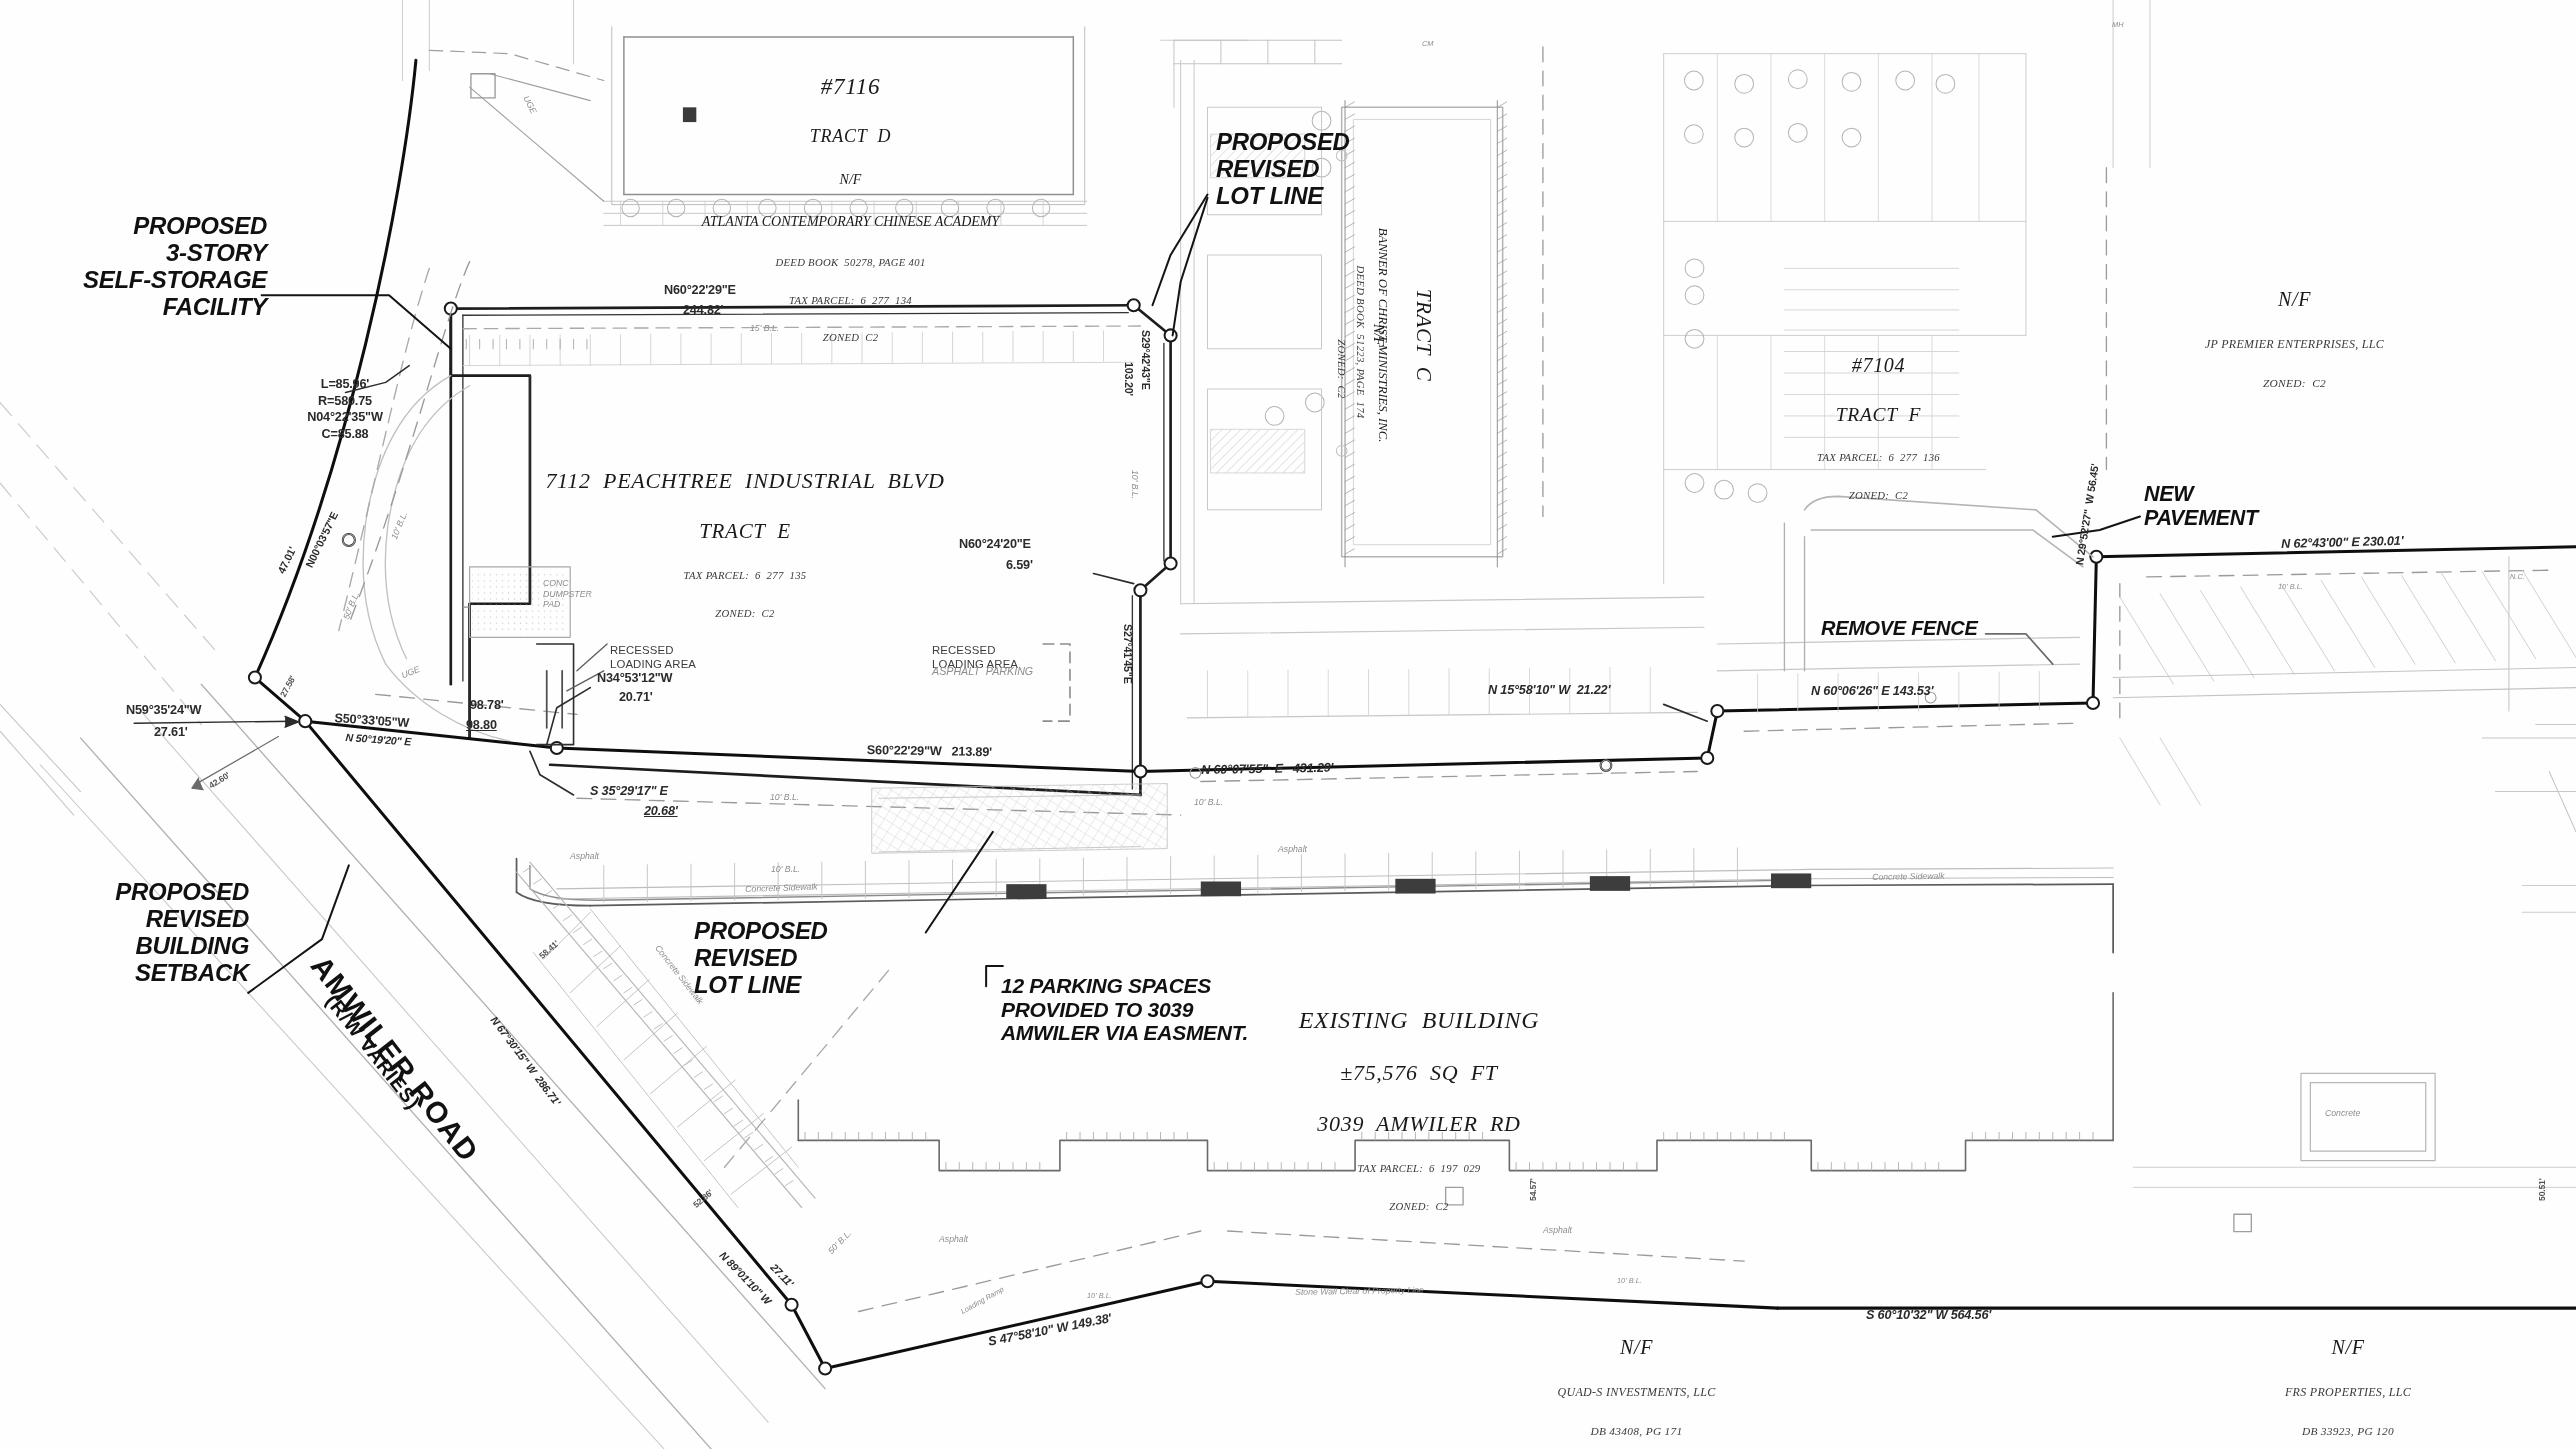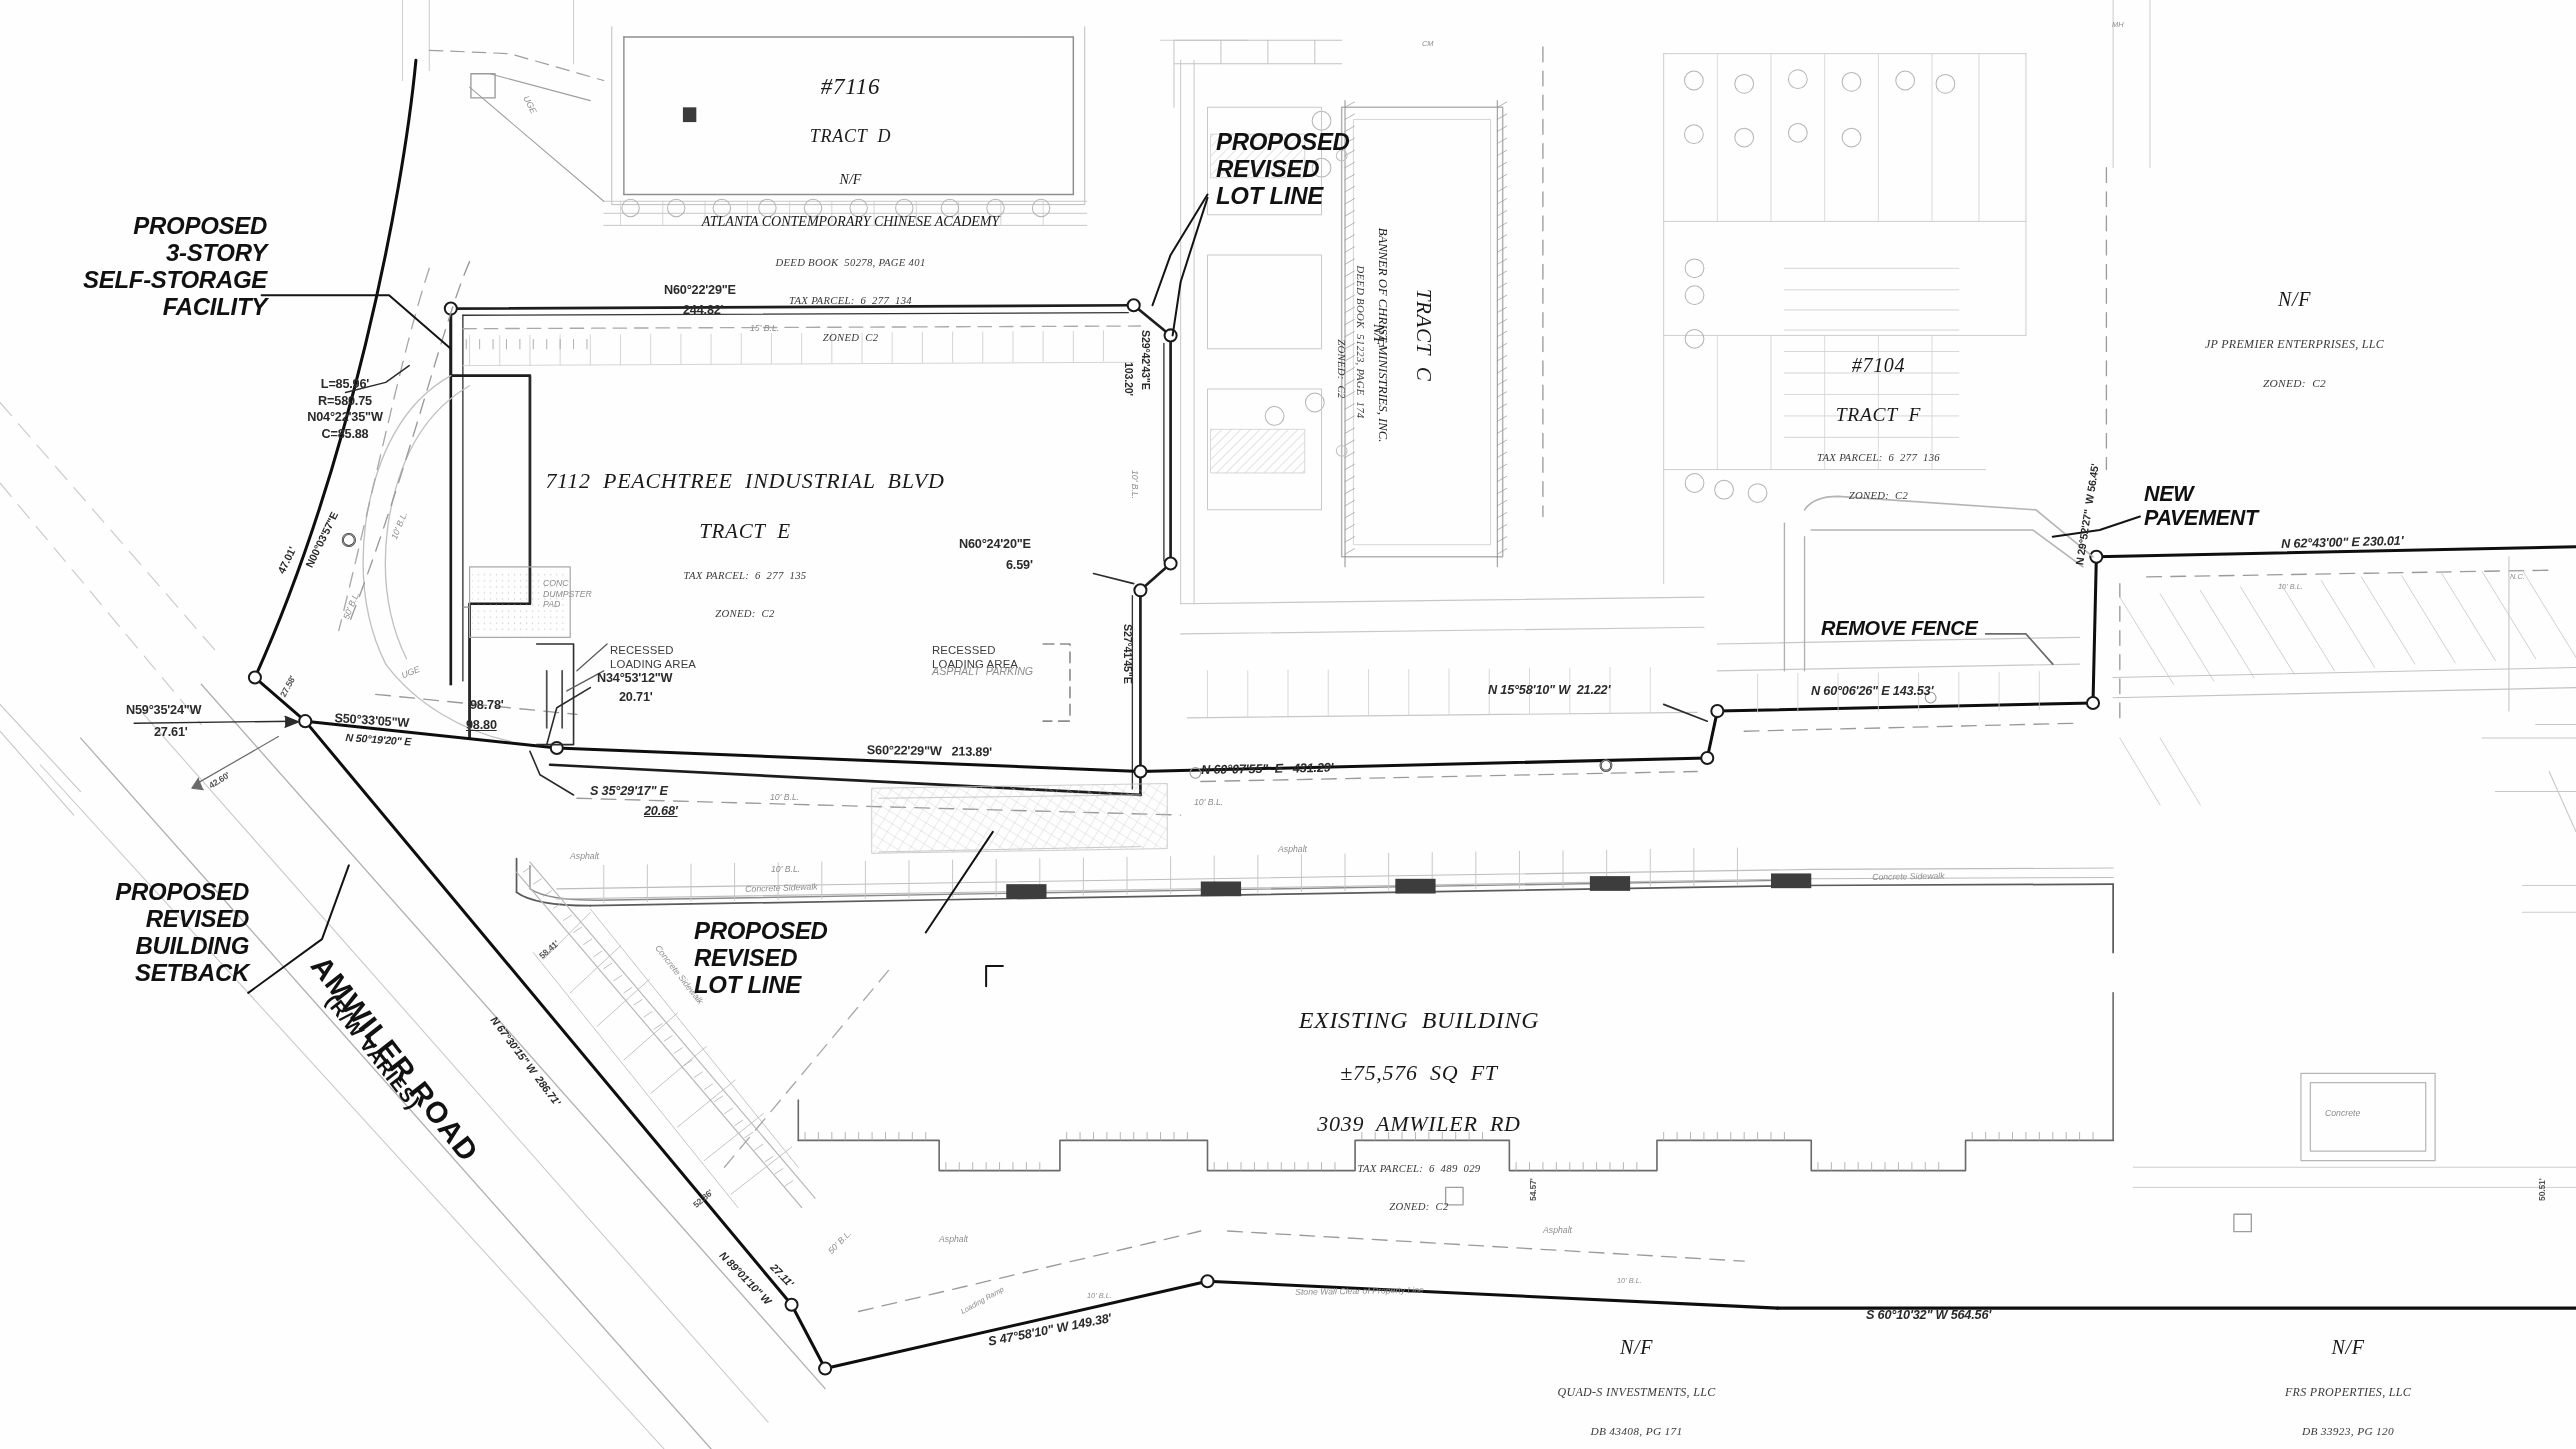--- a/index.html
+++ b/index.html
@@ -733,20 +733,23 @@
 <div class="bold-call" style="left:54px;top:879px;font-size:24px;text-align:right;width:195px;">PROPOSED
 REVISED
 BUILDING
 SETBACK</div>
 
 <div class="bold-call" style="left:2144px;top:482px;font-size:21.5px;">NEW
 PAVEMENT</div>
 
 <div class="bold-call" style="left:1821px;top:617px;font-size:20px;">REMOVE FENCE</div>
 
+<div class="bold-call" style="left:1001px;top:974px;font-size:21px;">12 PARKING SPACES
+PROVIDED TO 3039
+AMWILER VIA EASMENT.</div>
 
 <div class="tract-title" style="left:683px;top:48px;width:335px;">
   <span class="big">#7116</span>
   <span class="med">TRACT  D</span>
   <span class="sm">N/F</span>
   <span class="sm">ATLANTA CONTEMPORARY CHINESE ACADEMY</span>
   <span class="xs">DEED BOOK  50278, PAGE 401</span>
   <span class="xs">TAX PARCEL:  6  277  134</span>
   <span class="xs">ZONED  C2</span>
 </div>
@@ -782,21 +785,21 @@
 <div class="tract-title" style="left:2140px;top:263px;width:309px;">
   <span class="med" style="font-size:20px;">N/F</span>
   <span class="xs" style="font-size:12px;">JP PREMIER ENTERPRISES, LLC</span>
   <span class="xs" style="font-size:11.4px;">ZONED:  C2</span>
 </div>
 
 <div class="tract-title" style="left:1231px;top:981px;width:376px;">
   <span class="med" style="font-size:24px;">EXISTING  BUILDING</span>
   <span class="med" style="font-size:22px;">±75,576  SQ  FT</span>
   <span class="med" style="font-size:22px;">3039  AMWILER  RD</span>
-  <span class="xs">TAX PARCEL:  6  489  029</span>
+  <span class="xs">TAX PARCEL:  6  197  029</span>
   <span class="xs">ZONED:  C2</span>
 </div>
 
 <div class="tract-title" style="left:1469px;top:1311px;width:335px;">
   <span class="med" style="font-size:20px;">N/F</span>
   <span class="xs" style="font-size:12px;">QUAD-S INVESTMENTS, LLC</span>
   <span class="xs" style="font-size:11.4px;">DB 43408, PG 171</span>
   
   
 </div>

